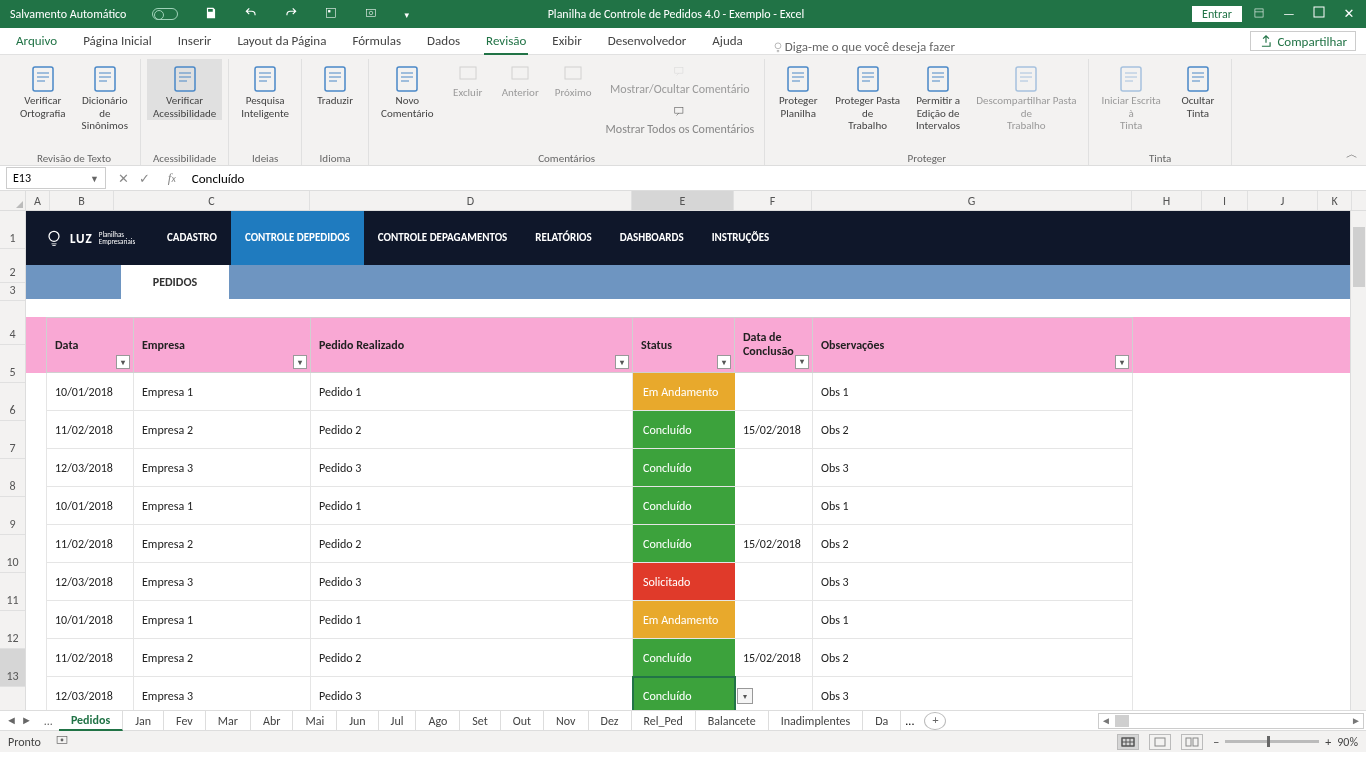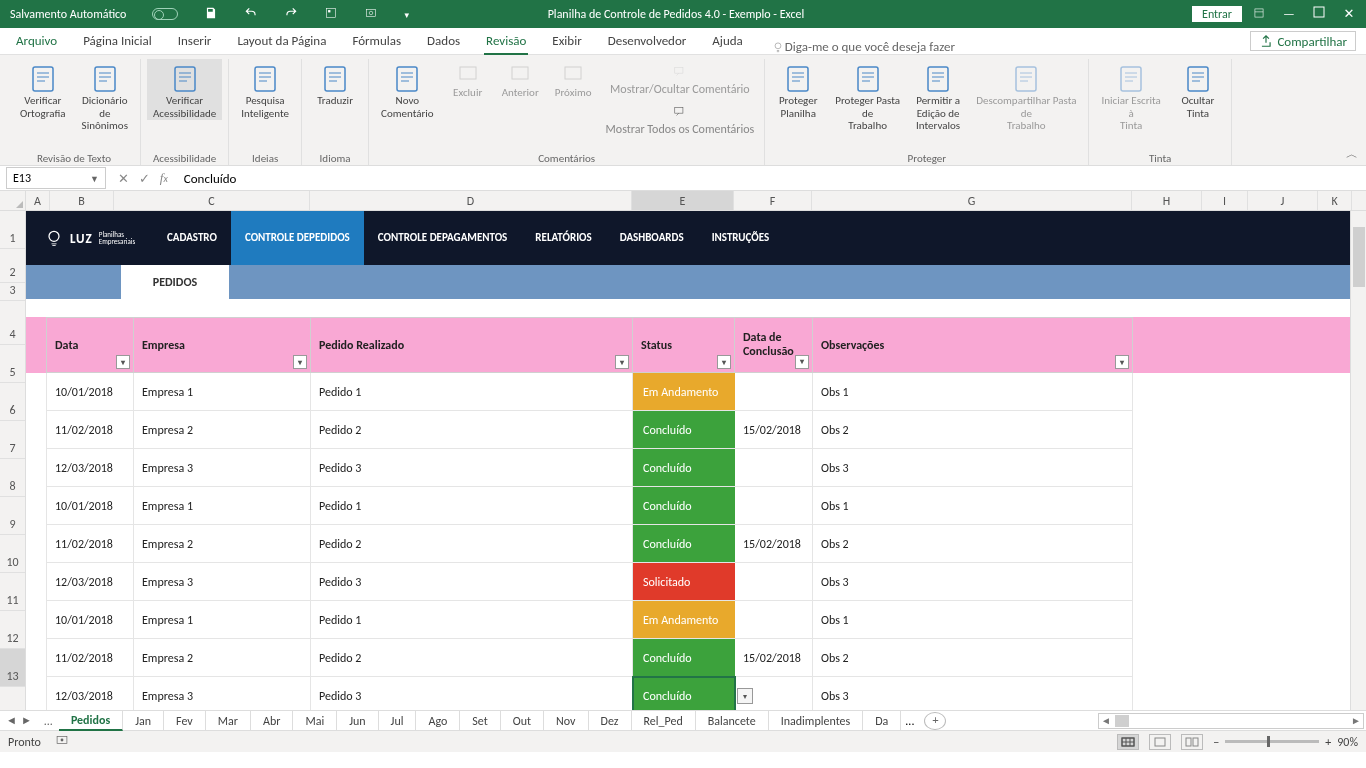--- a/index.html
+++ b/index.html
@@ -44,21 +44,21 @@
   .ribbon .btn.dimmed { color:#9a9a9a; }
   .ribbon .btn.dimmed svg { opacity: .45; }
   .ribbon .btn.sel { background:#e0e0e0; }
   .ribbon .collapse { position:absolute; right:8px; bottom:2px; font-size:12px; color:#666; }
 
   
   .name-fx { height: 26px; display:flex; align-items:center; border-top:1px solid #ddd; border-bottom:1px solid #ddd; font-size:13px; }
   .name-box { width:100px; height:22px; border:1px solid #ccc; margin:0 4px 0 6px; padding:2px 6px; font-size:12px; display:flex; align-items:center; justify-content:space-between; }
   .name-box .dd { font-size:9px; color:#666; }
   .fx-btns { display:flex; align-items:center; gap:10px; padding:0 8px; color:#888; }
-  .fx-btns .fx { font-style: italic; font-family: "Times New Roman", serif; }
+  .fx-btns .fx { font-style: italic; font-family: "Times New Roman", serif; margin-left: 8px; }
   .fx-input { flex:1; padding:2px 8px; height:22px; border:none; outline:none; font-size:13px; }
 
   
   .col-headers { height: 20px; display:flex; background:#f3f2f1; border-bottom:1px solid #ddd; font-size:12px; color:#555; }
   .col-headers .corner { width:26px; border-right:1px solid #ddd; background:#f3f2f1; position:relative; }
   .col-headers .corner::after { content:""; position:absolute; right:2px; bottom:2px; width:0;height:0; border-left:7px solid transparent; border-bottom:7px solid #bbb; }
   .col-headers .ch { border-right:1px solid #e0e0e0; text-align:center; line-height:20px; }
   .col-headers .ch.active { background:#d6d6d6; }
 
   

